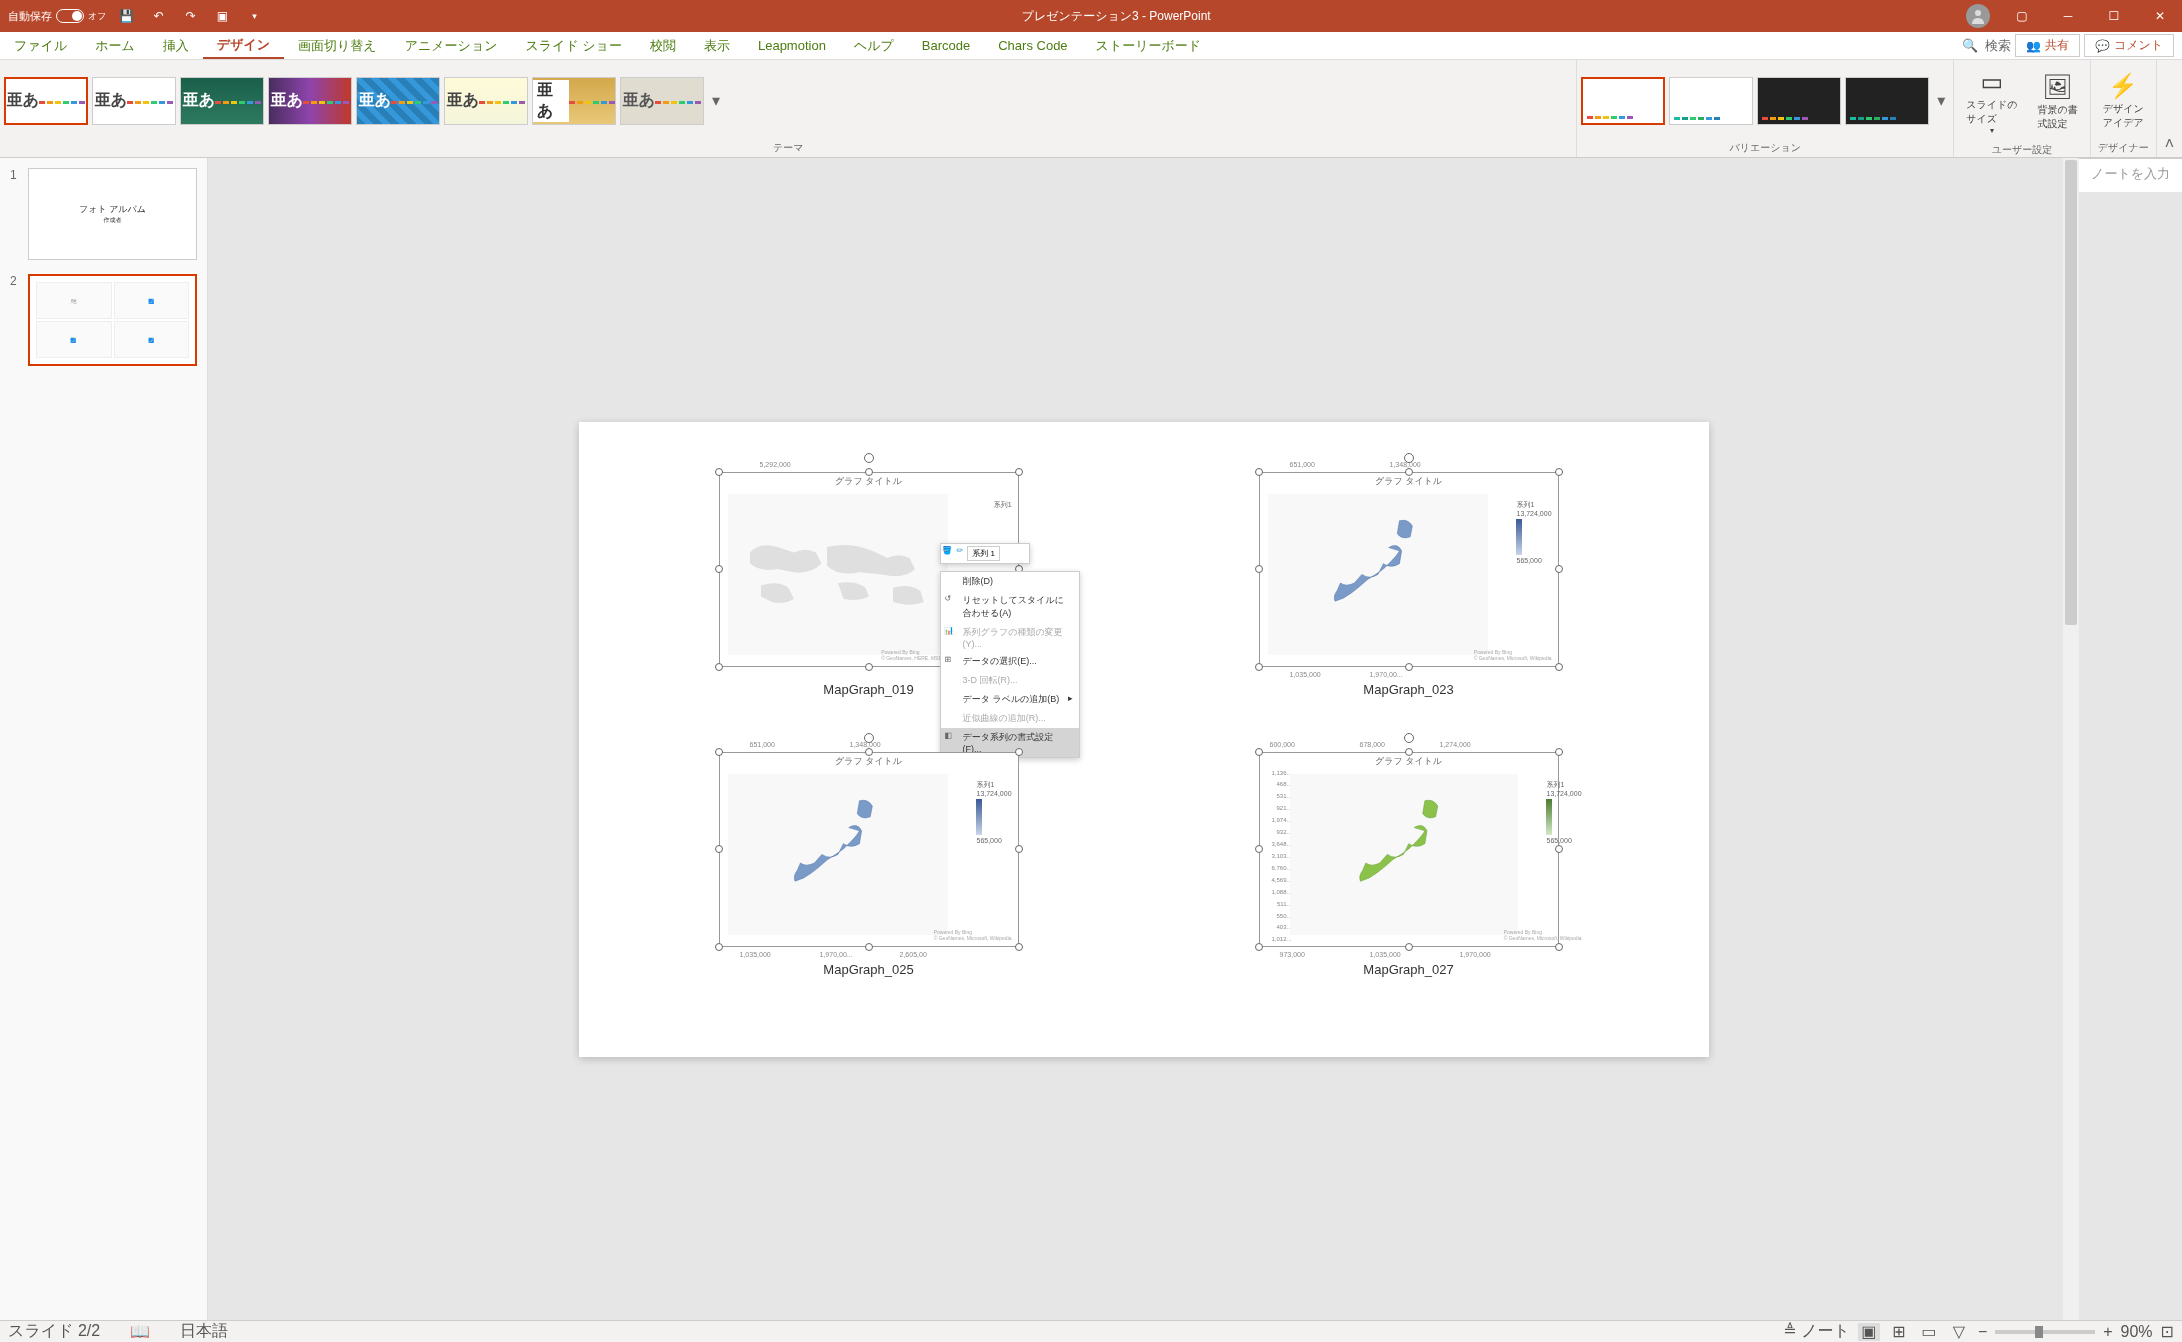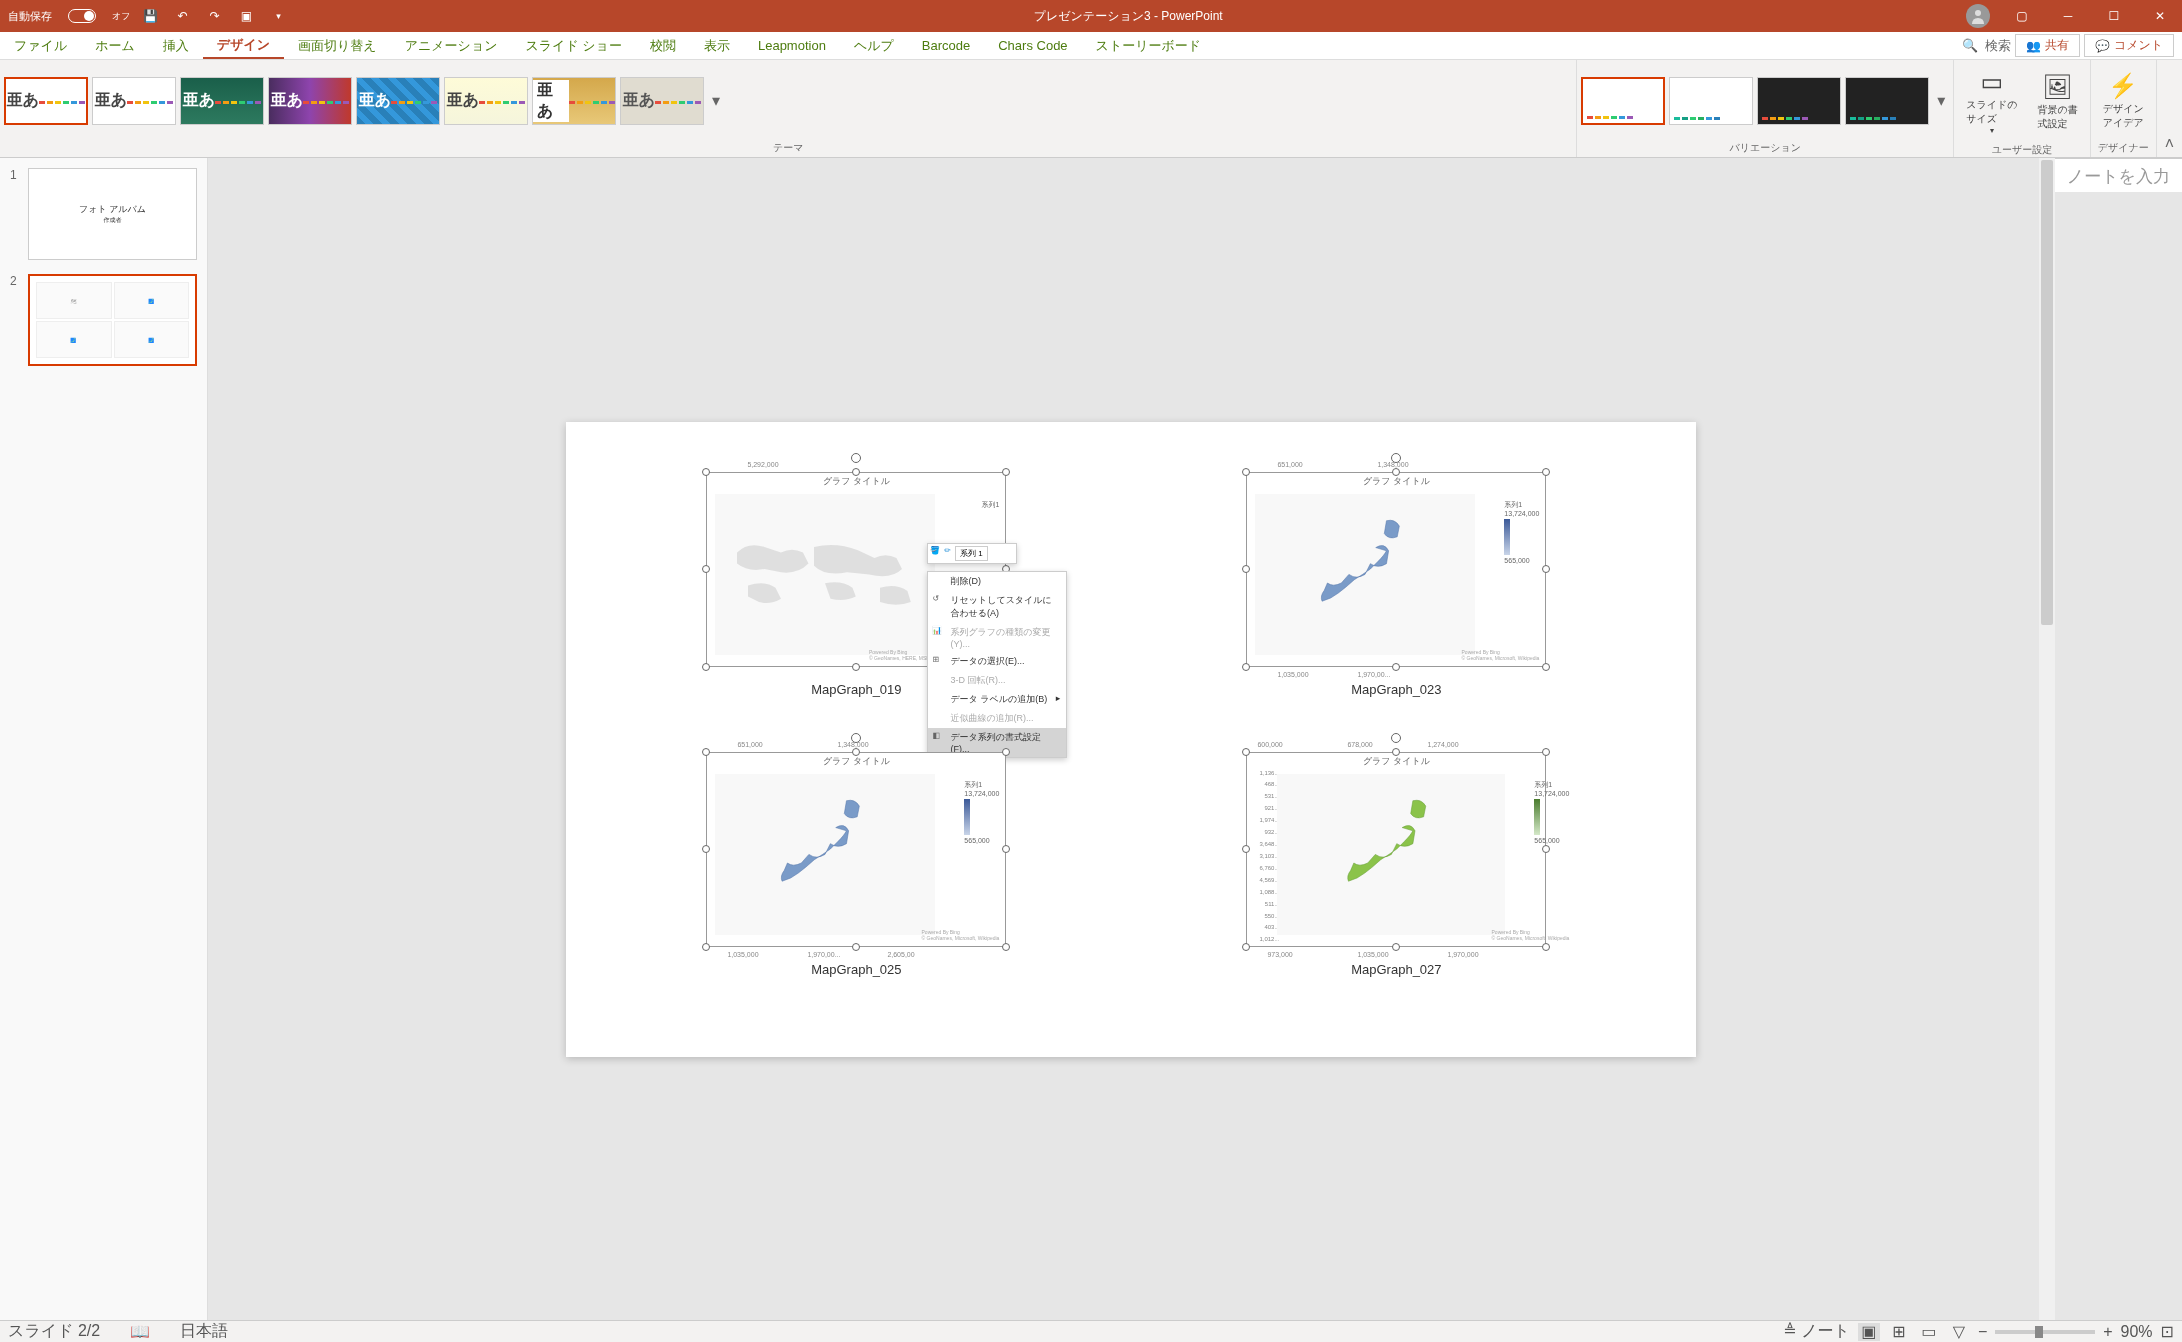--- a/index.html
+++ b/index.html
@@ -1,21 +1,21 @@
 <!DOCTYPE html>
 <html><head>
   <meta charset="utf-8">
   <style>
     * { margin: 0; padding: 0; box-sizing: border-box; font-family: 'Yu Gothic UI', 'Meiryo', sans-serif; }
     body { background: #fff; overflow: hidden; }
     
     
     .title-bar { height: 32px; background: #b7472a; display: flex; align-items: center; color: #fff; font-size: 12px; }
     .title-bar-left { display: flex; align-items: center; gap: 8px; padding-left: 8px; }
-    .autosave { display: flex; align-items: center; gap: 16px; font-size: 11px; }
+    .autosave { display: flex; align-items: center; gap: 4px; font-size: 11px; }
     .autosave-toggle { width: 28px; height: 14px; border: 1px solid #fff; border-radius: 7px; position: relative; }
     .autosave-toggle::after { content: ''; position: absolute; width: 10px; height: 10px; border-radius: 50%; background: #fff; top: 1px; right: 1px; }
     .qat-btn { width: 24px; height: 24px; display: flex; align-items: center; justify-content: center; cursor: pointer; }
     .title-center { flex: 1; text-align: center; }
     .title-right { display: flex; align-items: center; gap: 2px; }
     .user-avatar { width: 24px; height: 24px; border-radius: 50%; background: #999; display: flex; align-items: center; justify-content: center; margin-right: 8px; }
     .win-btn { width: 44px; height: 32px; display: flex; align-items: center; justify-content: center; cursor: pointer; }
     
     
     .ribbon-tabs { height: 28px; background: #fff; display: flex; align-items: center; border-bottom: 1px solid #ddd; font-size: 13px; }
@@ -85,21 +85,21 @@
     
     
     .mini-toolbar { position: absolute; background: #fff; border: 1px solid #ccc; box-shadow: 0 2px 6px rgba(0,0,0,0.2); font-size: 8px; padding: 2px; display: flex; gap: 4px; }
     .context-menu { position: absolute; background: #fff; border: 1px solid #ccc; box-shadow: 0 2px 6px rgba(0,0,0,0.2); font-size: 9px; min-width: 140px; }
     .context-menu-item { padding: 3px 8px 3px 22px; cursor: pointer; color: #333; position: relative; }
     .context-menu-item.disabled { color: #aaa; }
     .context-menu-item.highlighted { background: #d4d4d4; }
     .context-menu-item.has-sub::after { content: '▸'; position: absolute; right: 6px; }
     .cm-icon { position: absolute; left: 4px; font-size: 8px; color: #666; }
     
-    .notes-area { height: 34px; background: #fff; border-top: 1px solid #ccc; padding: 6px 12px; font-size: 17px; color: #999; }
+    .notes-area { height: 34px; background: #fff; border-top: 1px solid #ccc; padding: 6px 12px; font-size: 13px; color: #999; }
     
     .scrollbar-v { position: absolute; right: 0; top: 0; bottom: 0; width: 16px; background: #f0f0f0; }
     .scrollbar-thumb { position: absolute; left: 2px; right: 2px; background: #ccc; border-radius: 2px; }
     
     
     .status-bar { height: 22px; background: #f3f2f1; border-top: 1px solid #ccc; display: flex; align-items: center; font-size: 16px; color: #555; padding: 0 8px; gap: 30px; }
     .status-right { margin-left: auto; display: flex; align-items: center; gap: 8px; }
     .view-btn { width: 22px; height: 18px; display: flex; align-items: center; justify-content: center; cursor: pointer; border: 1px solid transparent; }
     .view-btn.active { background: #ddd; }
     .zoom-slider { width: 100px; height: 4px; background: #ccc; position: relative; }

